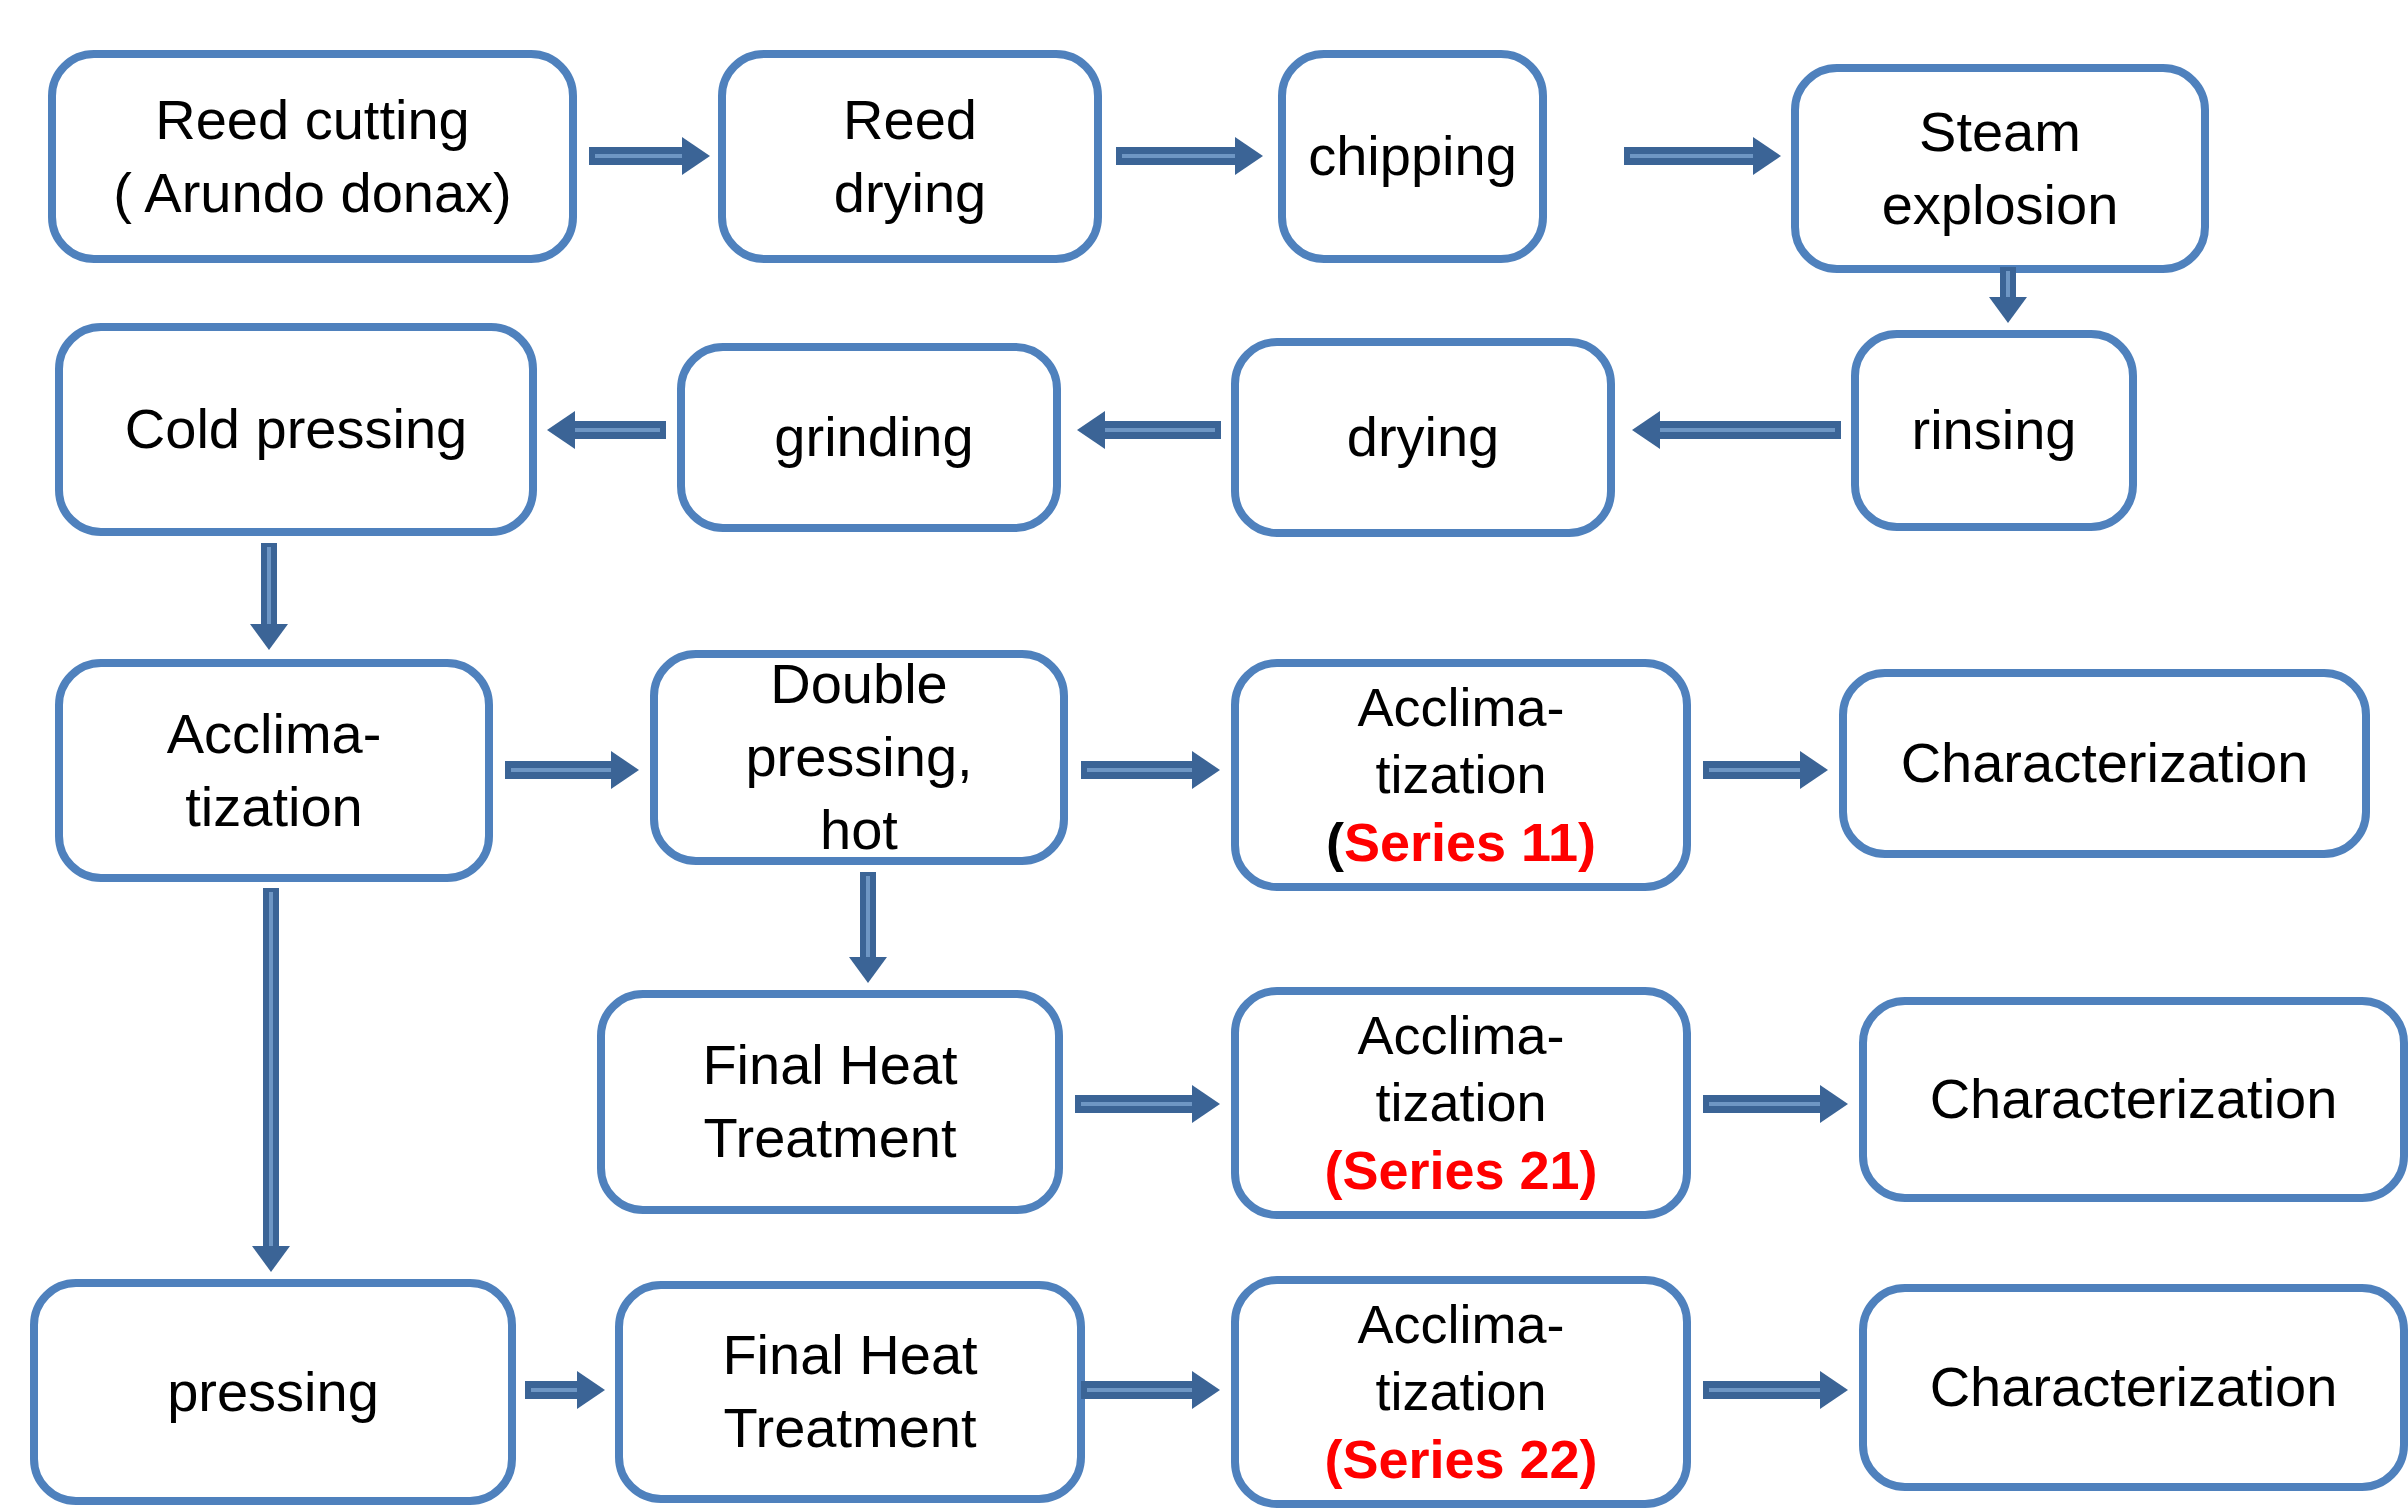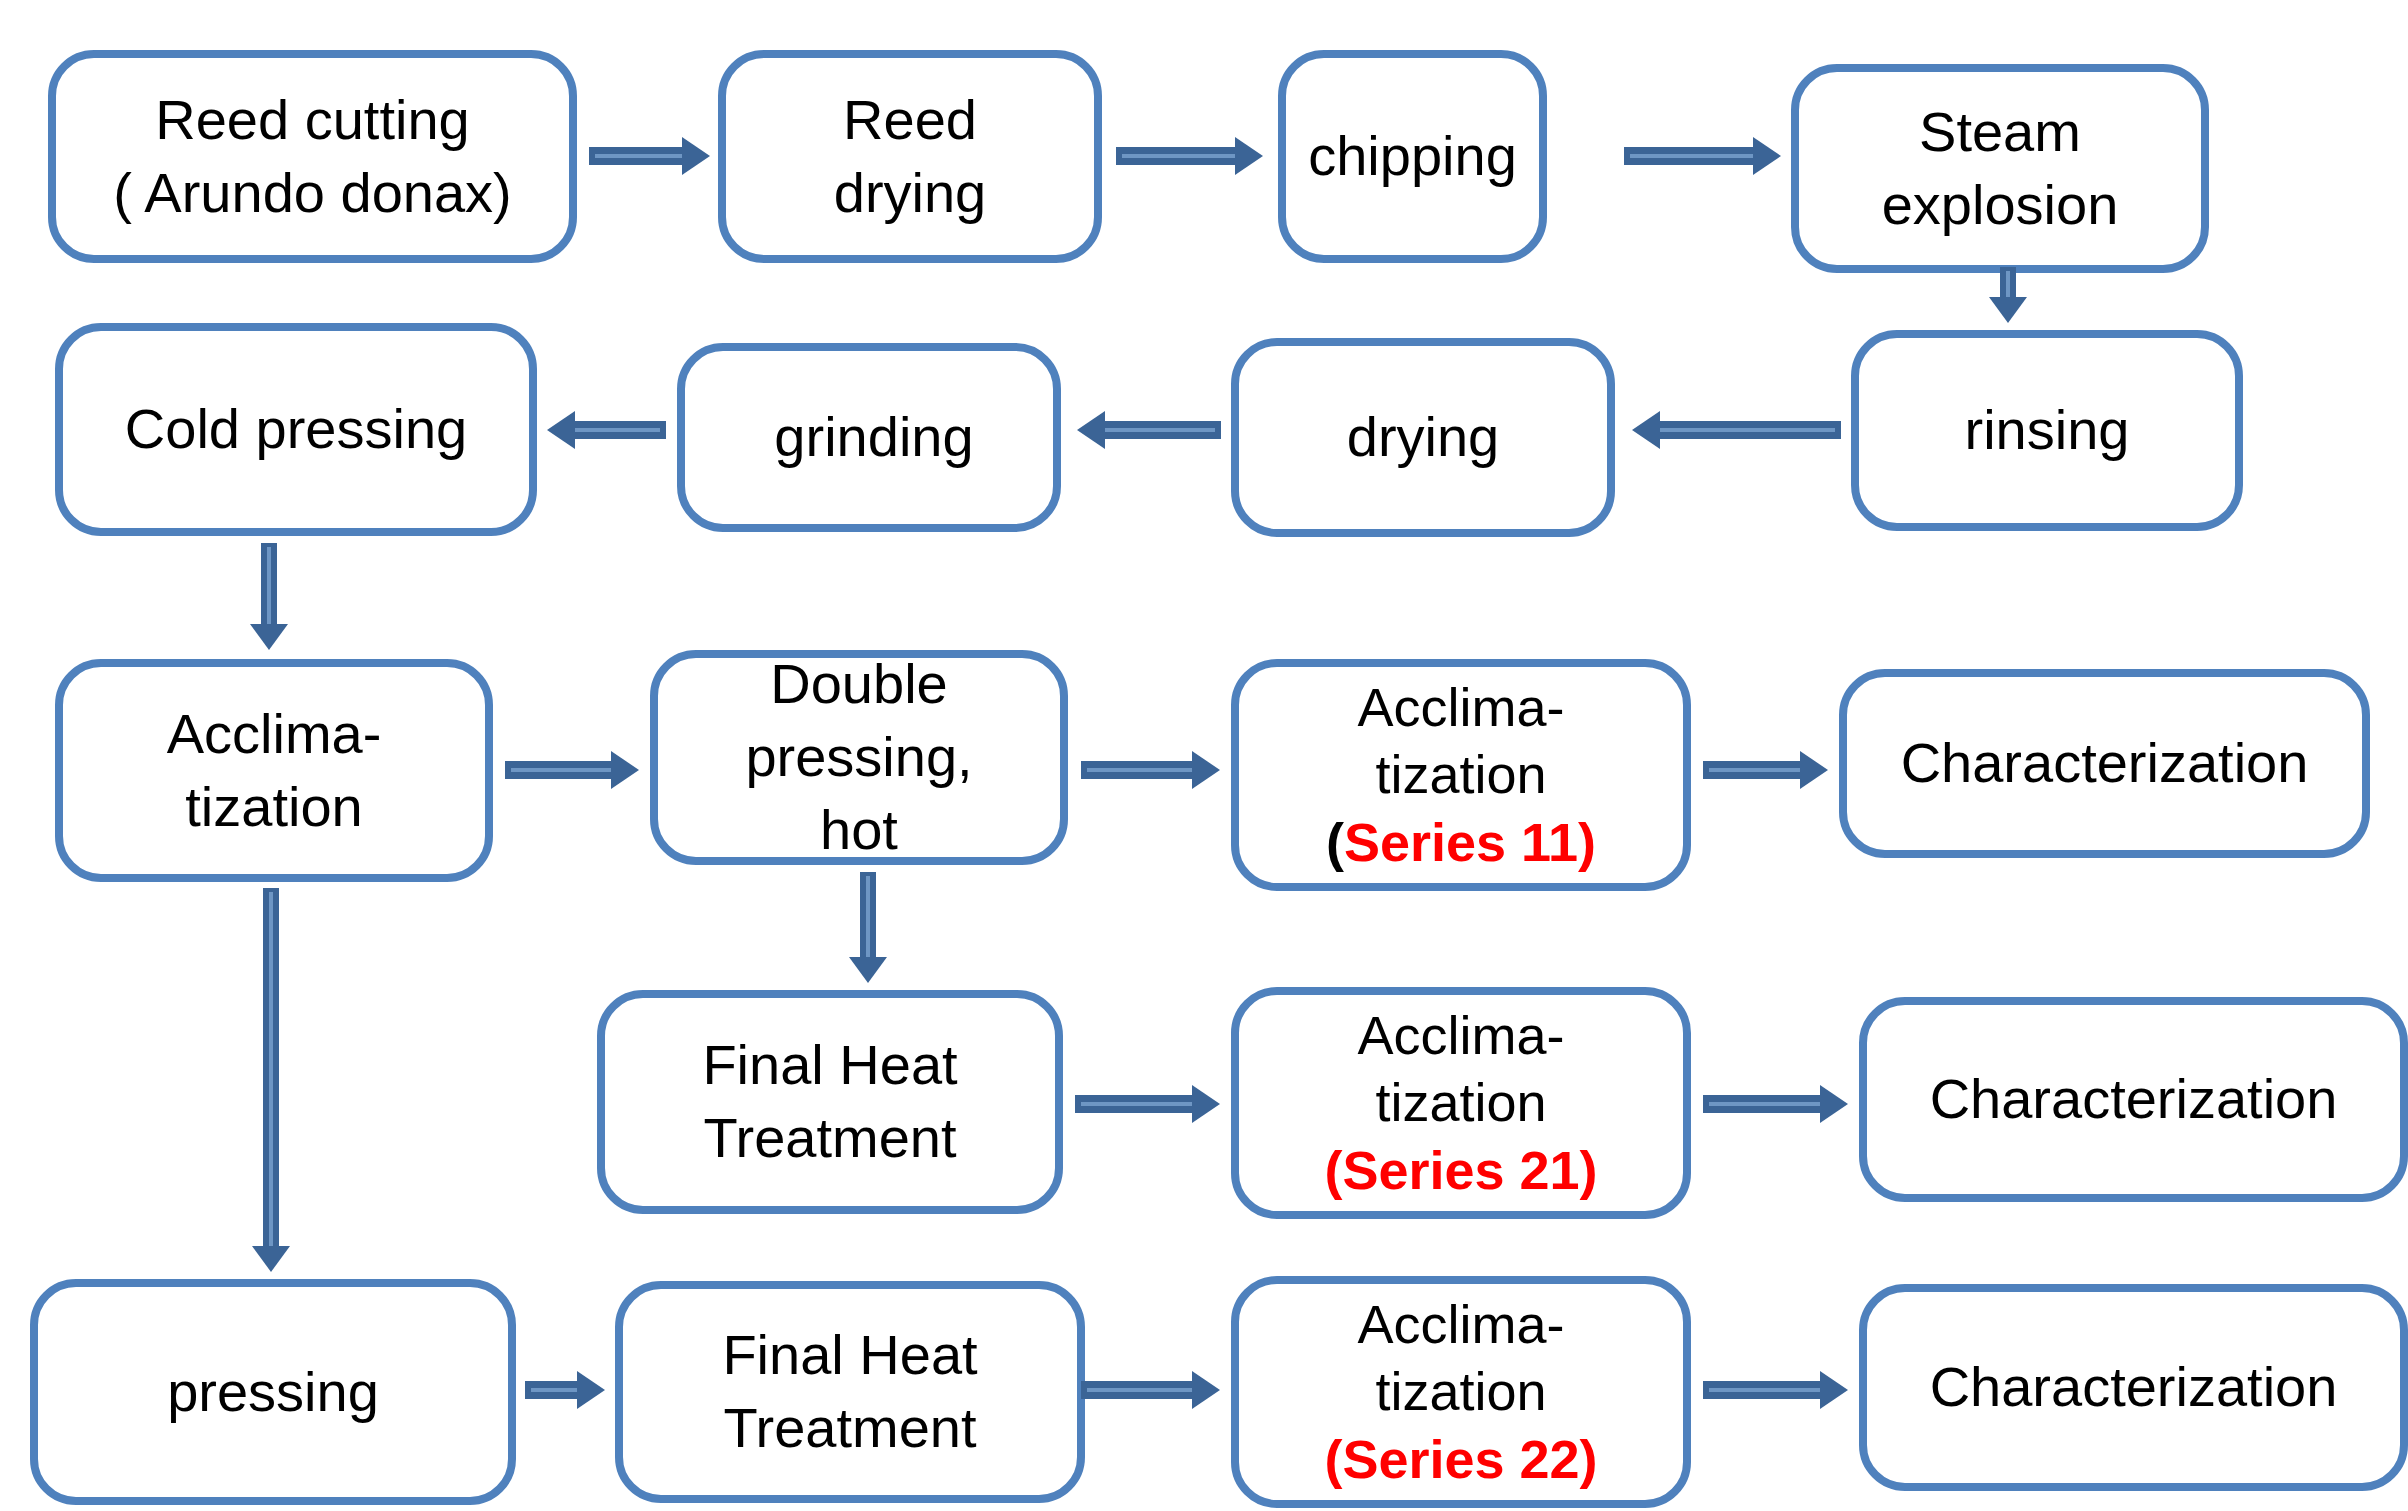--- a/index.html
+++ b/index.html
@@ -61,21 +61,21 @@
 
   <div class="box" style="left:55px;top:323px;width:482px;height:213px;">
     <div class="line">Cold pressing</div>
   </div>
   <div class="box" style="left:677px;top:343px;width:384px;height:189px;padding-left:10px;">
     <div class="line">grinding</div>
   </div>
   <div class="box" style="left:1231px;top:338px;width:384px;height:199px;">
     <div class="line">drying</div>
   </div>
-  <div class="box" style="left:1851px;top:330px;width:392px;height:201px;">
+  <div class="box" style="left:1851px;top:330px;width:286px;height:201px;">
     <div class="line">rinsing</div>
   </div>
 
   <div class="box" style="left:55px;top:659px;width:438px;height:223px;">
     <div class="line">Acclima-</div>
     <div class="line">tization</div>
   </div>
   <div class="box" style="left:650px;top:650px;width:418px;height:215px;">
     <div class="line">Double</div>
     <div class="line">pressing,</div>

